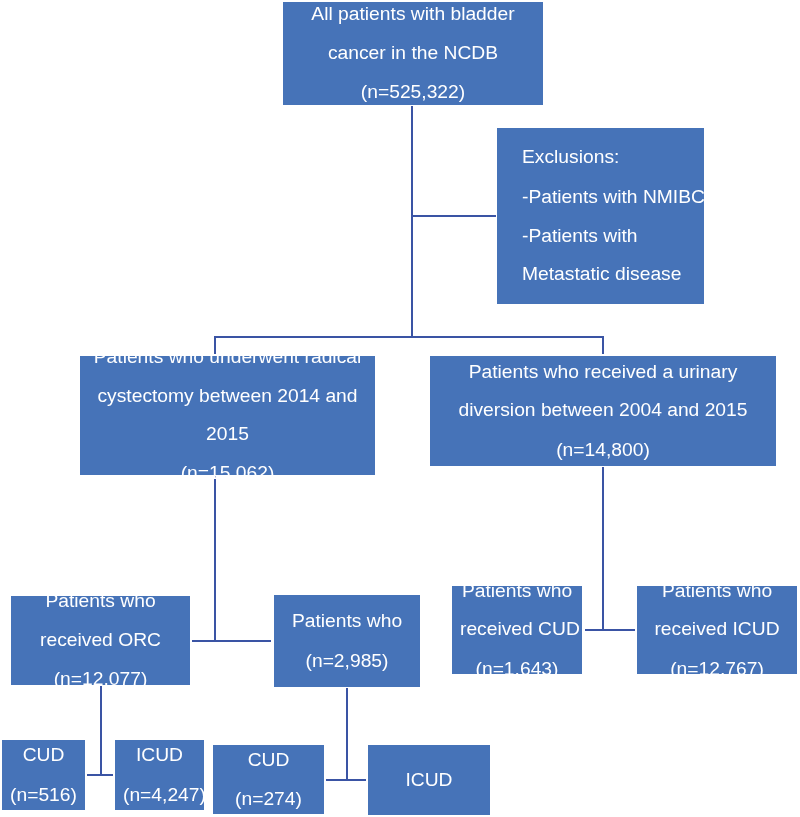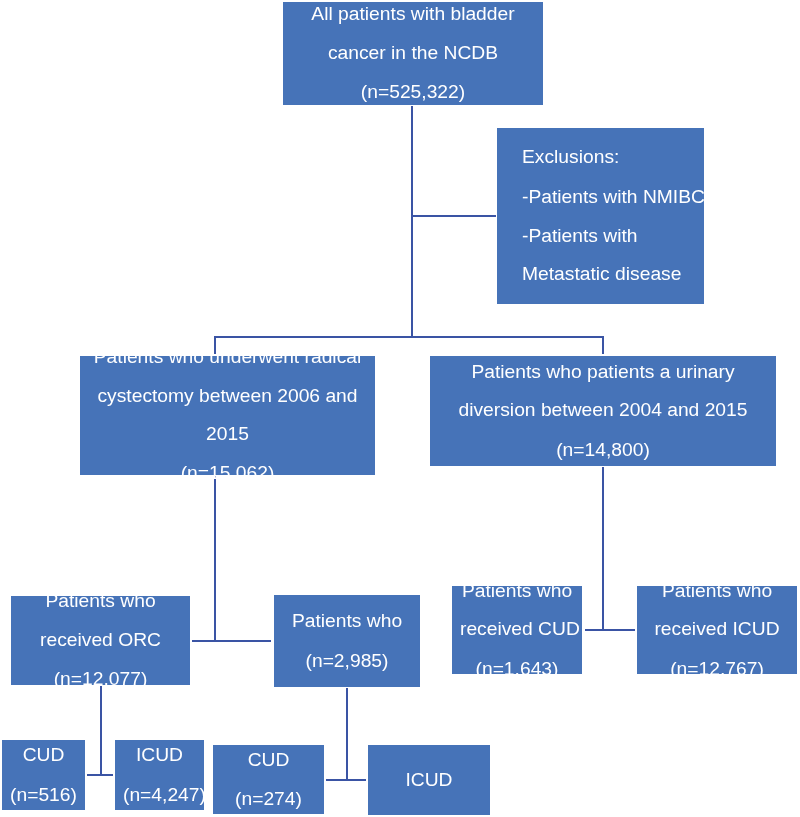--- a/index.html
+++ b/index.html
@@ -48,27 +48,27 @@
 
   <div class="box lft" style="left:497px;top:128px;width:207px;height:176px;padding-left:17px;">
     <p>Exclusions:</p>
     <p class="gap">-Patients with NMIBC</p>
     <p class="gap">-Patients with</p>
     <p>Metastatic disease</p>
   </div>
 
   <div class="box ctr" style="left:80px;top:356px;width:295px;height:119px;">
     <p>Patients who underwent radical</p>
-    <p>cystectomy between 2006 and</p>
+    <p>cystectomy between 2014 and</p>
     <p>2015</p>
     <p class="gap">(n=15,062)</p>
   </div>
 
   <div class="box ctr" style="left:430px;top:356px;width:346px;height:110px;">
-    <p>Patients who patients a urinary</p>
+    <p>Patients who received a urinary</p>
     <p>diversion between 2004 and 2015</p>
     <p class="gap">(n=14,800)</p>
   </div>
 
   <div class="box ctr" style="left:11px;top:596px;width:179px;height:89px;">
     <p>Patients who</p>
     <p>received ORC</p>
     <p class="gap">(n=12,077)</p>
   </div>
 

